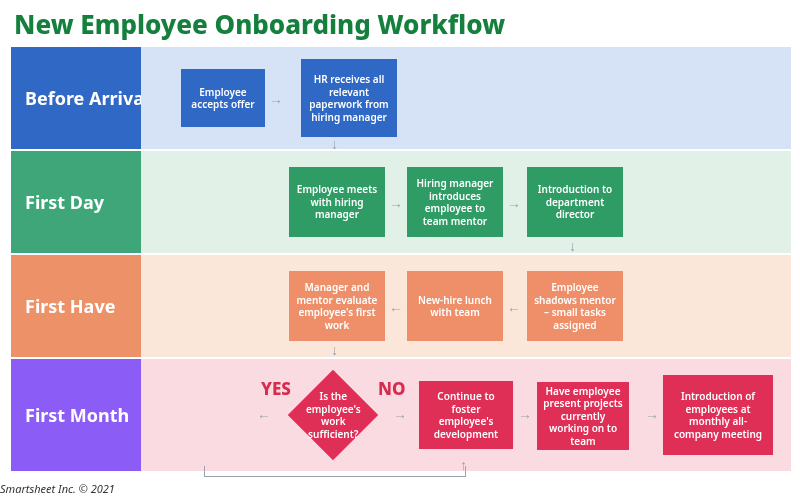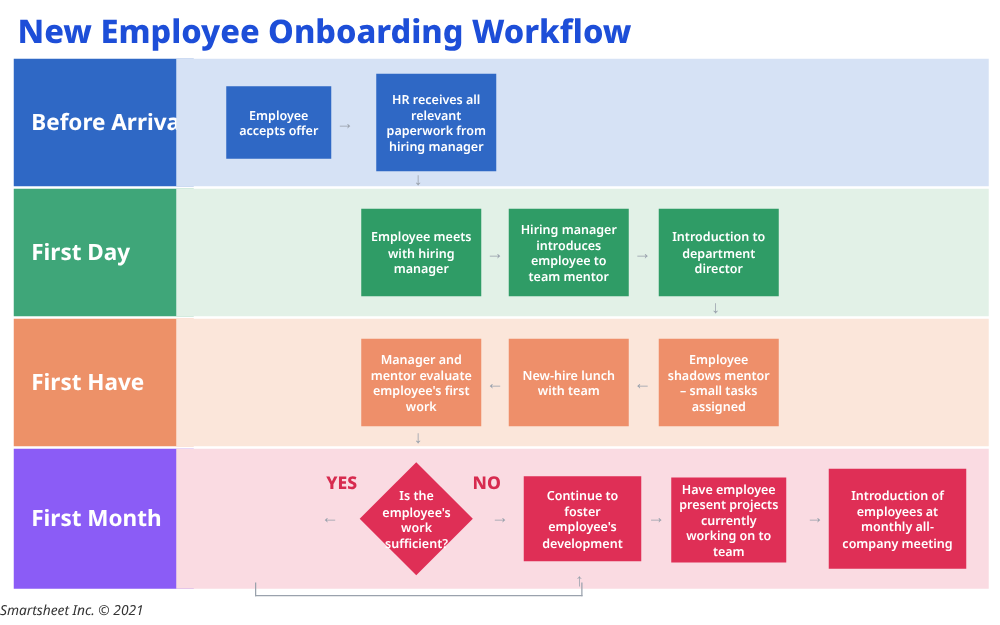--- a/index.html
+++ b/index.html
@@ -1,25 +1,25 @@
 <!DOCTYPE html>
 <html><head>
 <meta charset="utf-8">
 <style>
   html,body{margin:0;padding:0;font-family:system-ui,-apple-system,'Segoe UI',Roboto,sans-serif}
   .page{width:800px;height:500px;position:relative;background:#fff;overflow:hidden}
-  .title{position:absolute;left:14px;top:6px;font-size:26px;font-weight:800;color:#1d4ed8}
+  .title{position:absolute;left:14px;top:6px;font-size:26px;font-weight:800;color:#15803d}
   .lane{position:absolute;left:10px;width:780px;height:102px;border:1px solid #fff}
   .lane-label{position:absolute;left:0;top:0;bottom:0;width:130px;display:flex;align-items:center;padding-left:14px;font-weight:700;font-size:18px;color:#fff}
   .lane-body{position:absolute;left:130px;right:0;top:0;bottom:0}
   .node{position:absolute;display:flex;align-items:center;justify-content:center;text-align:center;font-size:10px;font-weight:600;color:#fff;line-height:1.25;padding:6px;box-sizing:border-box}
   .diamond{transform:rotate(45deg)}
   .diamond>span{transform:rotate(-45deg);display:block;width:90px}
   .arr{position:absolute;color:#9aa2ad;font-size:14px;line-height:1}
-  .yesno{position:absolute;font-weight:800;font-size:14px}
+  .yesno{position:absolute;font-weight:800;font-size:17px}
   .footer{position:absolute;left:0;right:0;bottom:4px;text-align:left;font-style:italic;font-size:11px;color:#333}
   .loopline{position:absolute;border:1px solid #9aa2ad;border-top:none}
 </style>
 </head>
 <body>
 
 <div class="page">
   <div class="title">New Employee Onboarding Workflow</div>
 
   <div class="lane" style="top:46px">

